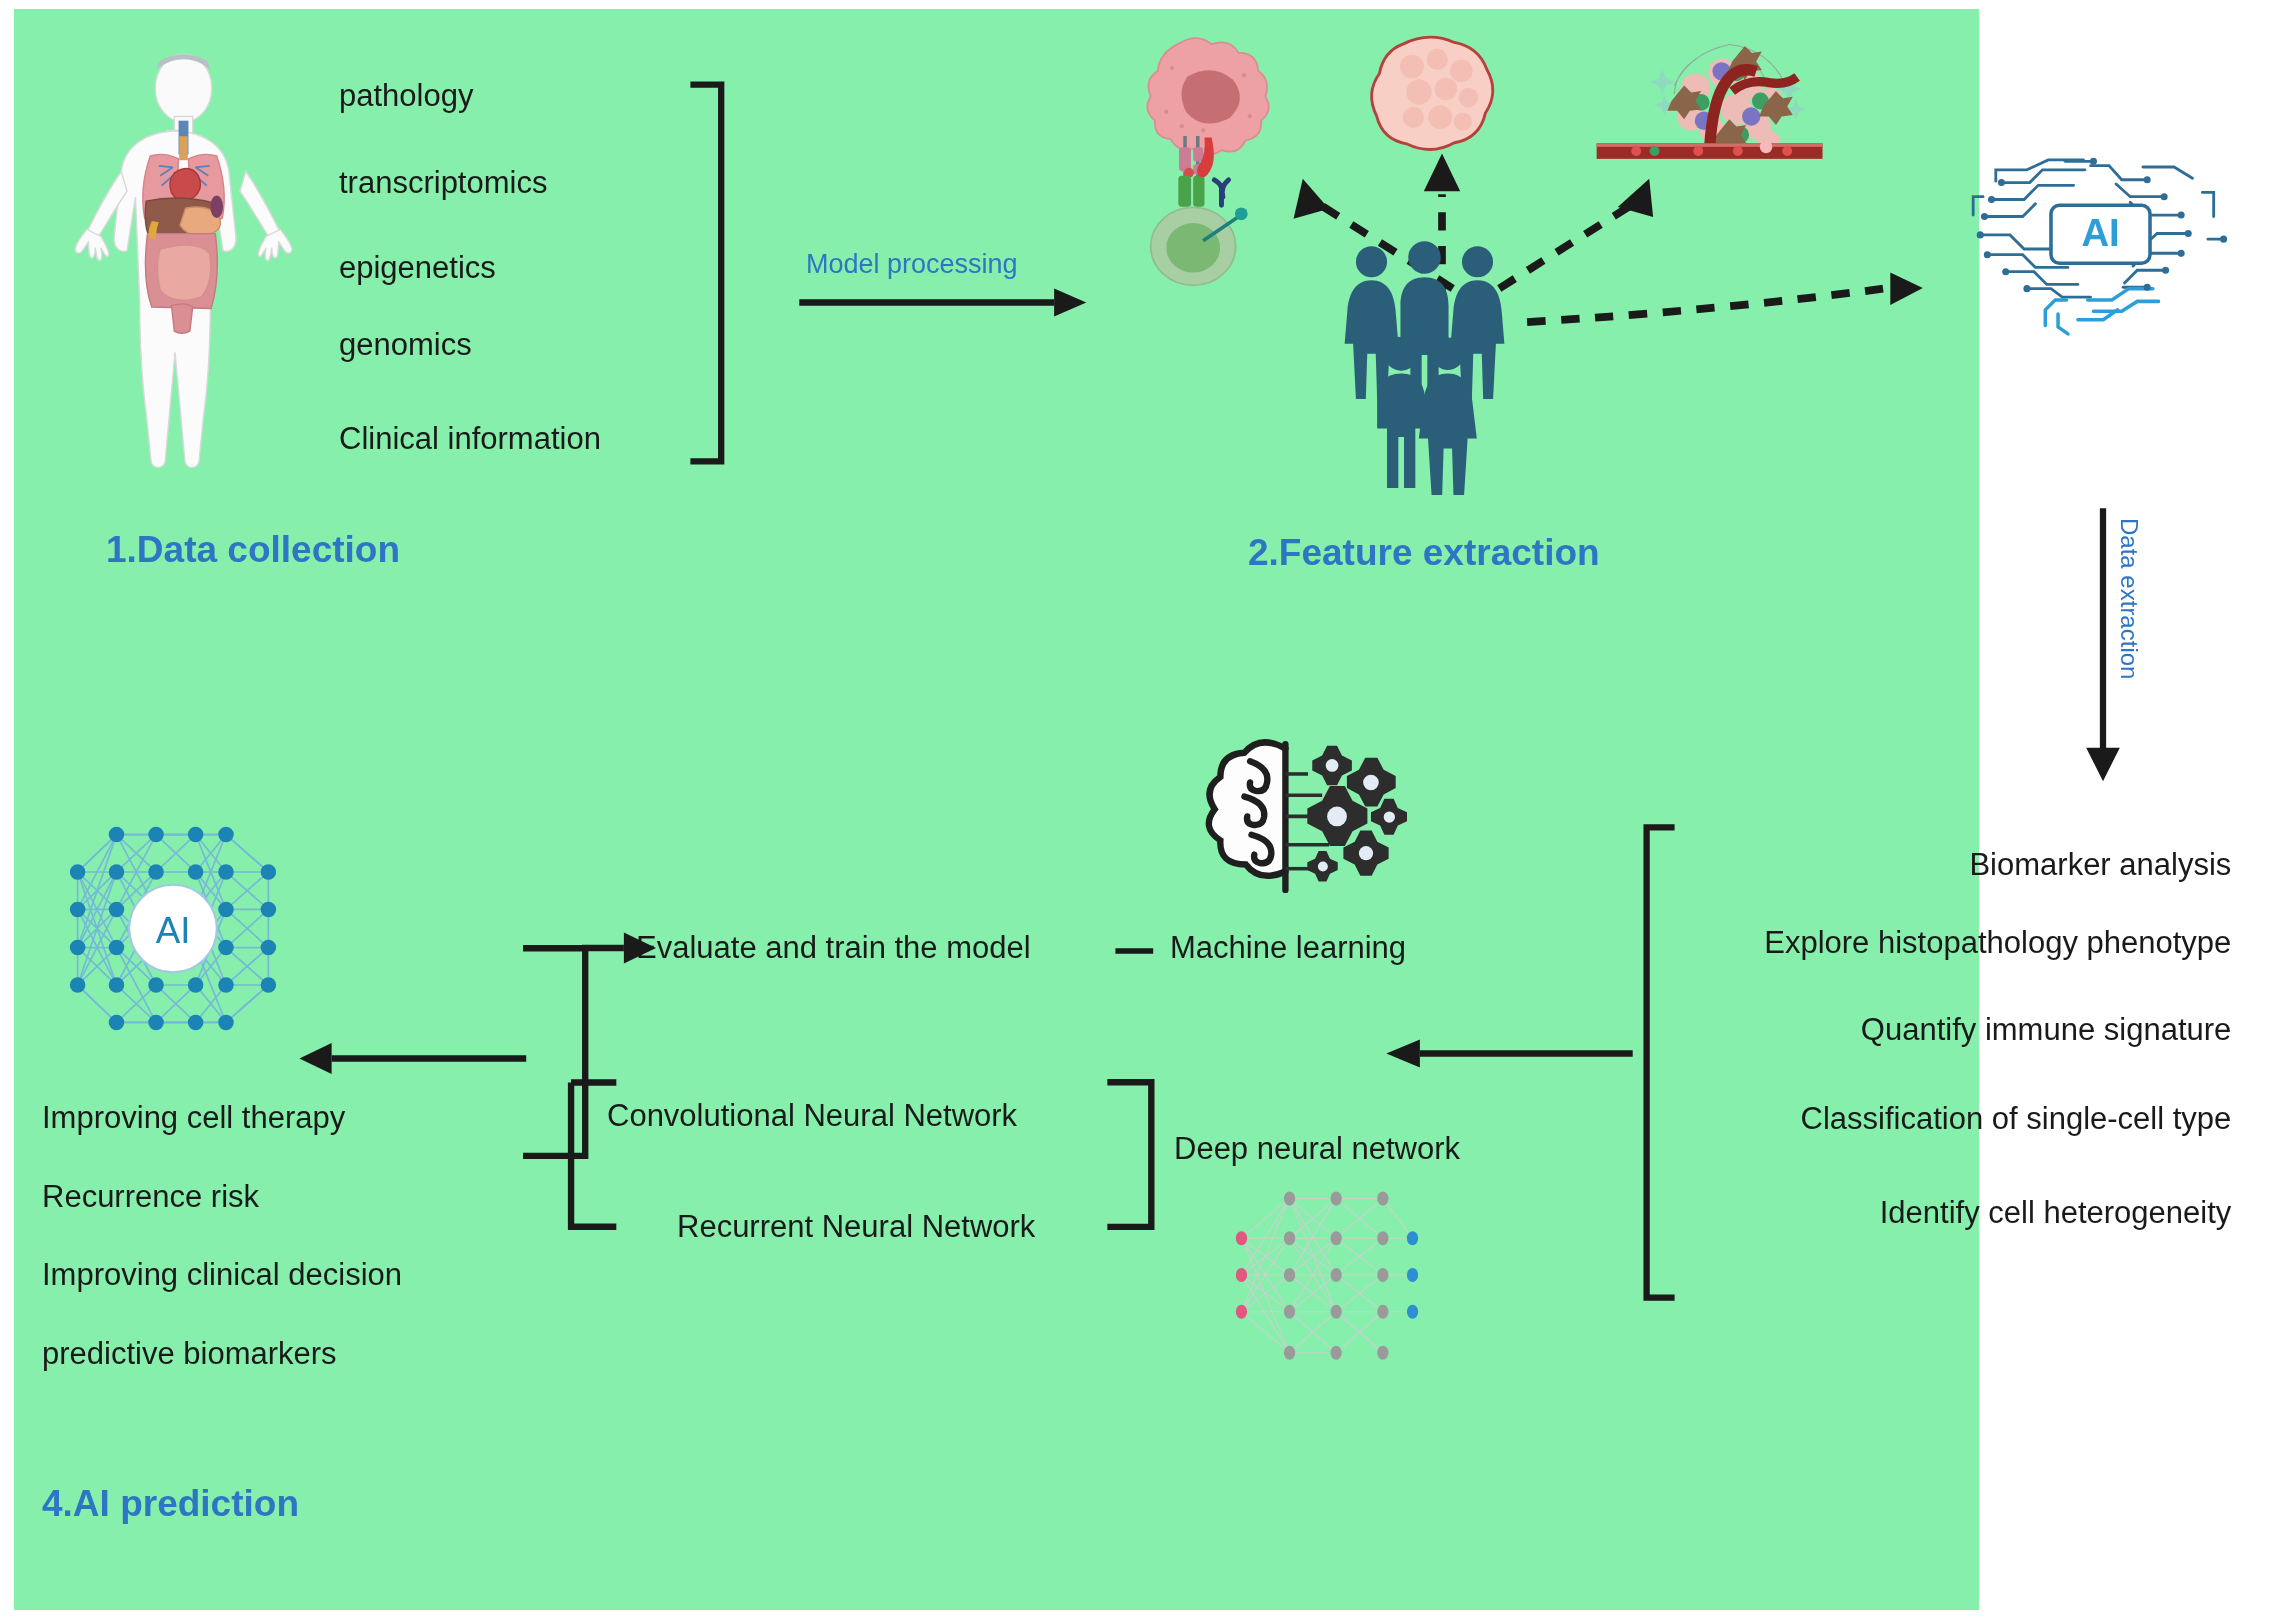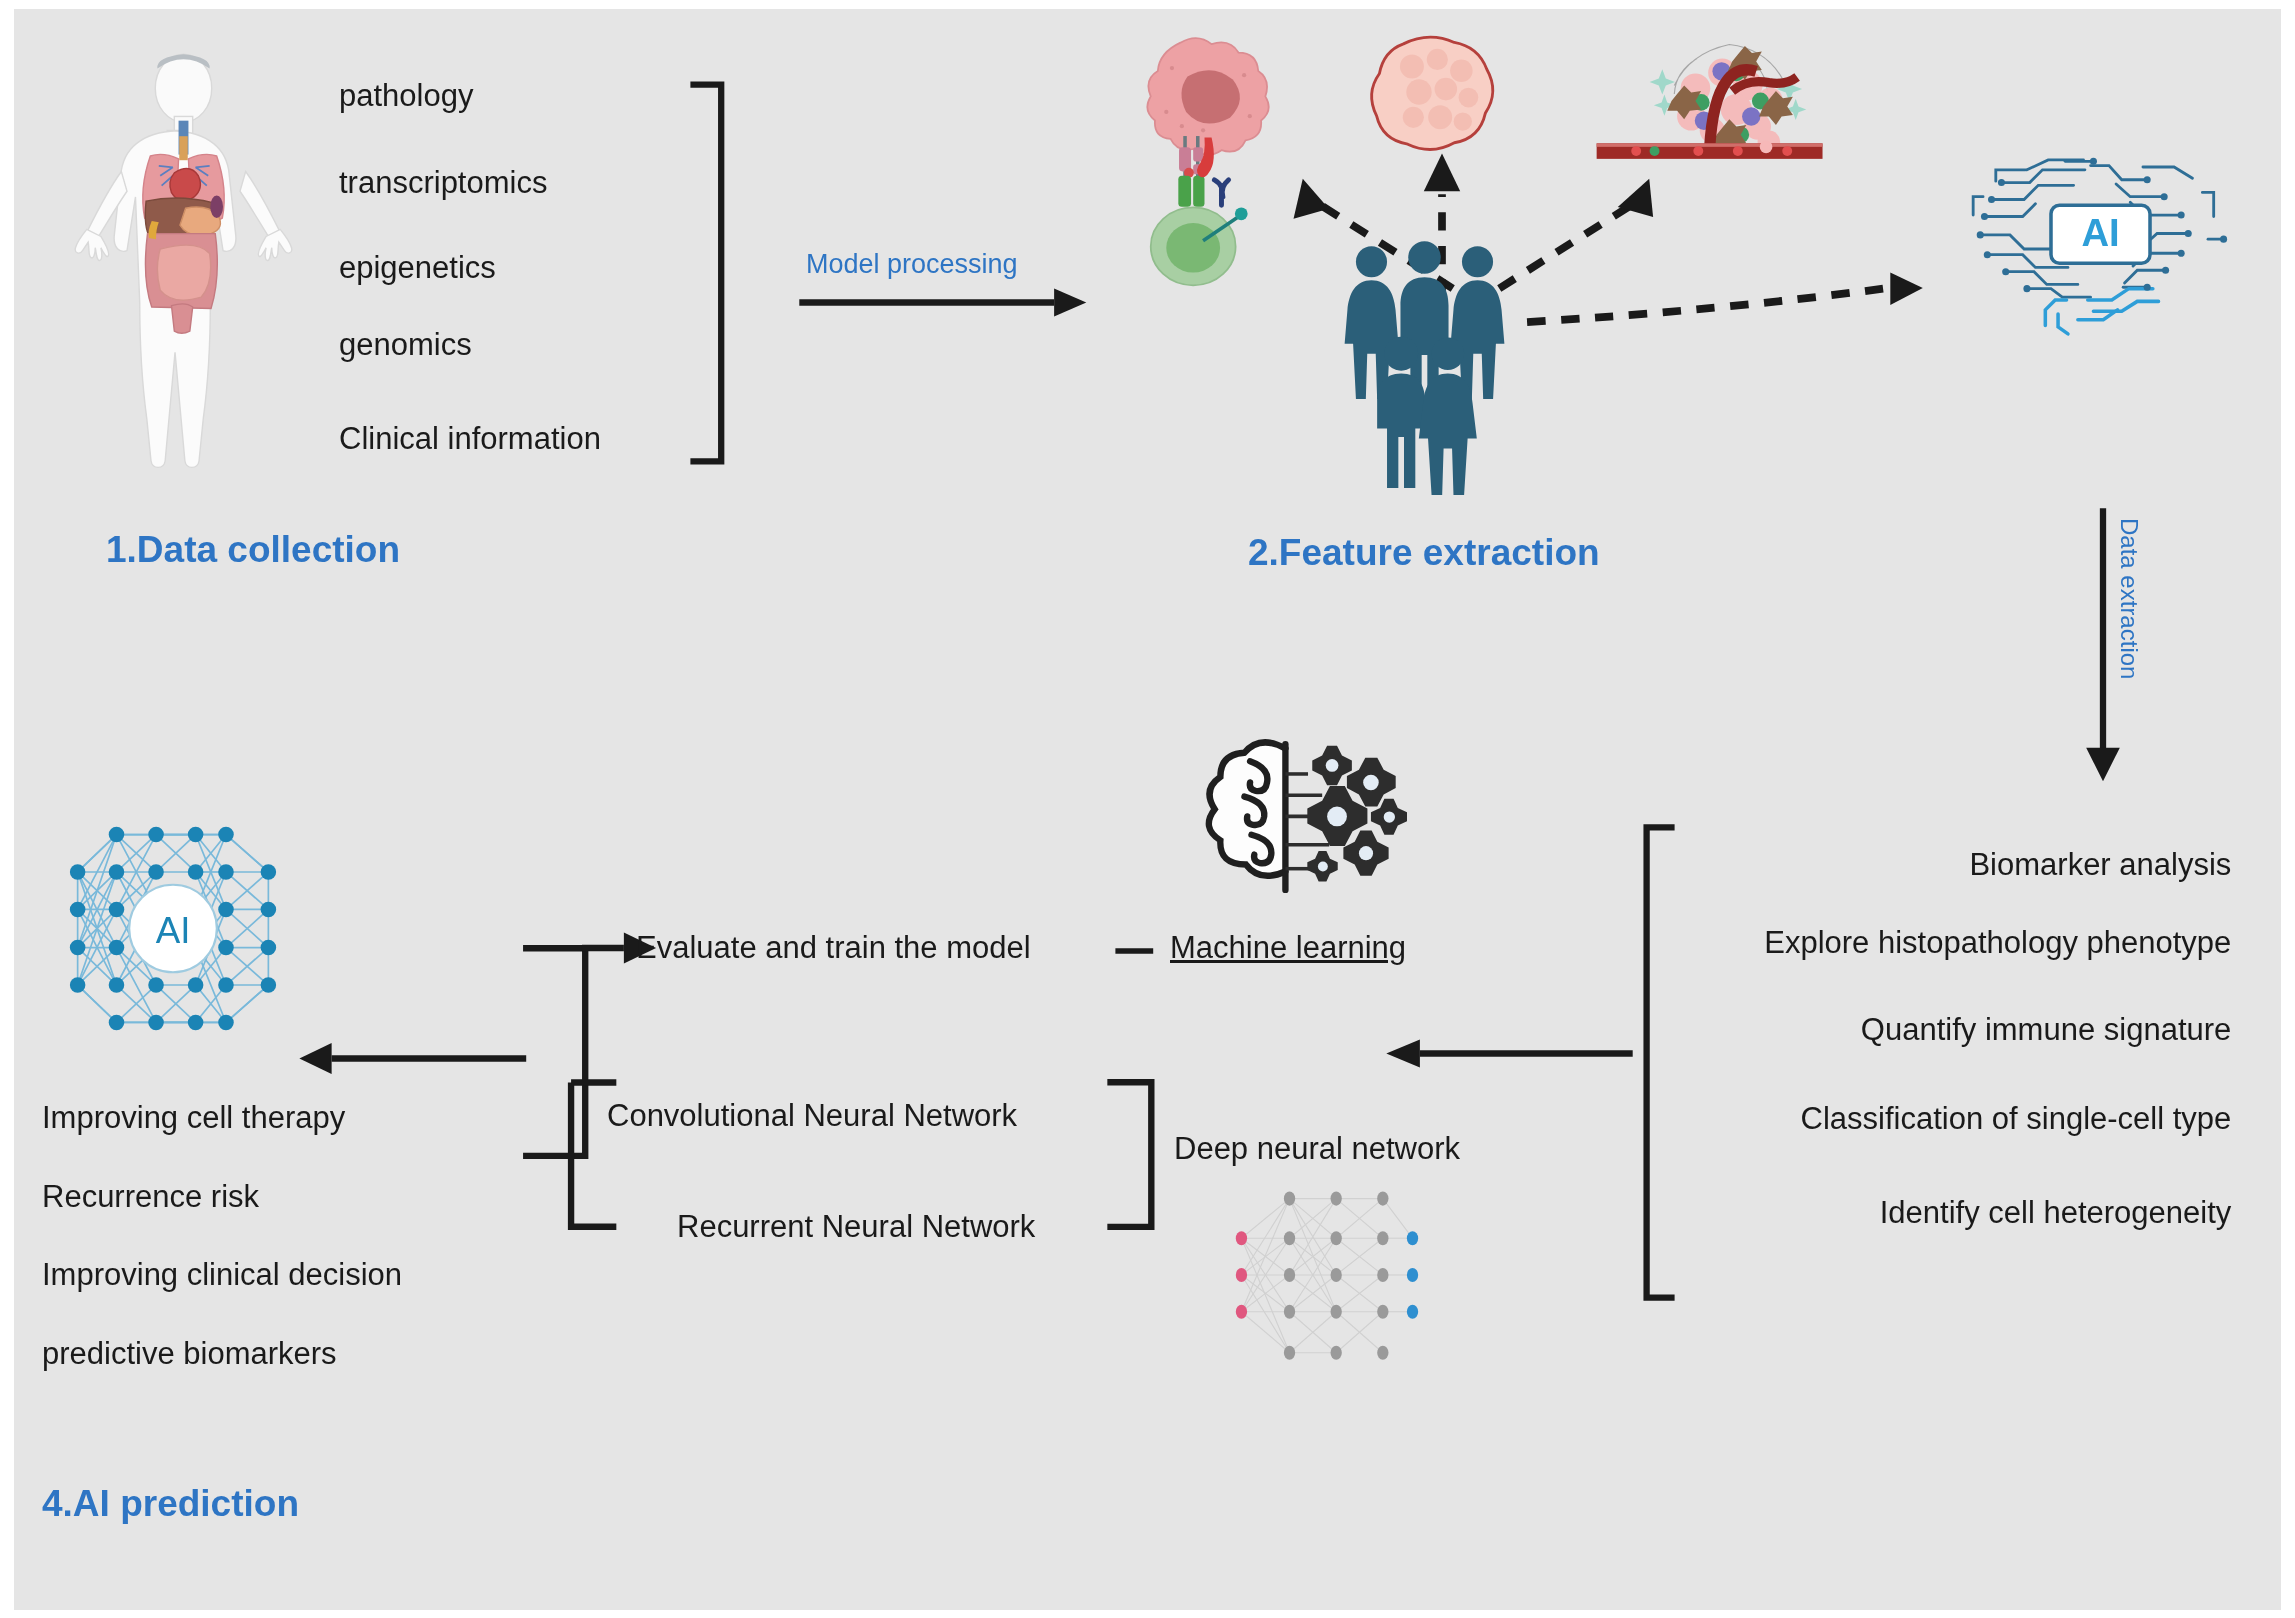--- a/index.html
+++ b/index.html
@@ -1,17 +1,17 @@
 <!DOCTYPE html>
 <html style="font-size:11.3px"><head>
 <meta charset="utf-8">
 <style>
   html,body{margin:0;padding:0;background:#ffffff;}
   body{width:2295px;height:1618px;position:relative;font-family:"Liberation Sans",sans-serif;}
-  #canvas{position:absolute;left:14px;top:8.5px;width:2267px;height:1601px;background:#e5e5e5;}
+  #canvas{position:absolute;left:14px;top:8.5px;width:1965px;height:1601px;background:#86efac;}
   .abs{position:absolute;}
   .txt{color:#1a1a1a;font-size:31px;line-height:1;white-space:nowrap;}
   .seclabel{color:#2e75c4;font-size:37px;font-weight:bold;white-space:nowrap;}
   .steplabel{color:#2e75c4;font-size:27px;white-space:nowrap;}
   .vertlabel{color:#2e75c4;font-size:24px;white-space:nowrap;
              transform-origin:0 0;transform:rotate(90deg);}
   svg{overflow:visible;display:block;}
 </style>
 </head>
 <body>
@@ -349,21 +349,21 @@
       <polygon points="62,8 108,30 62,52" fill="#1a1a1a"></polygon>
     </svg>
   </div>
 
   <div class="abs txt" style="left:622px;top:923px;">Evaluate and train the model</div>
   <div class="abs" style="left:1100px;top:937px;">
     <svg width="42" height="10" viewBox="0 0 60 14">
         <line x1="2" y1="7" x2="56" y2="7" stroke="#1a1a1a" stroke-width="8"></line>
       </svg>
   </div>
-  <div class="abs txt" style="left:1156px;top:923px;text-decoration:underline;">Machine learning</div>
+  <div class="abs txt" style="left:1156px;top:923px;">Machine learning</div>
 
   <div class="abs" style="left:550px;top:1069px;">
     <svg width="594" height="156" viewBox="0 0 840 220">
       <path d="M10 6 L74 6 M10 6 L10 210 L74 210" fill="none" stroke="#1a1a1a" stroke-width="9"></path>
     </svg>
   </div>
   <div class="abs" style="left:1089px;top:1069px;">
     <svg width="64" height="156" viewBox="0 0 90 220">
       <path d="M6 6 L68 6 L68 210 L6 210" fill="none" stroke="#1a1a1a" stroke-width="9"></path>
     </svg>

